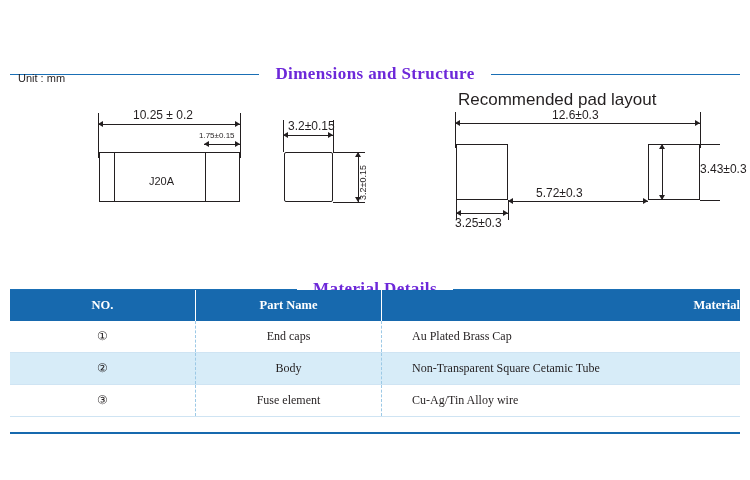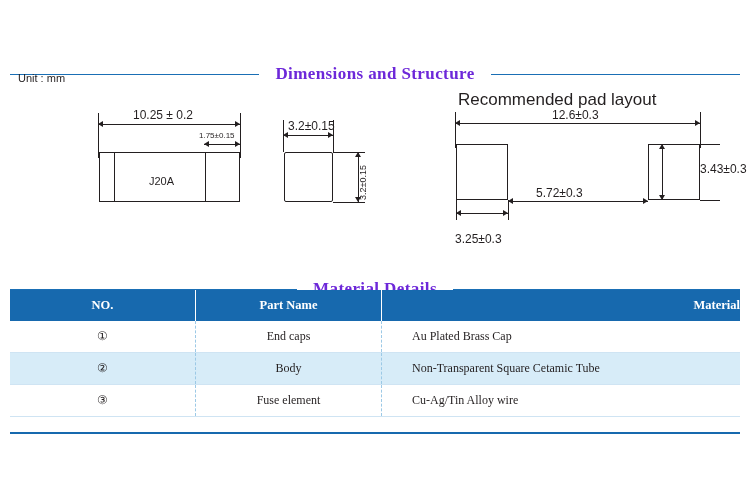--- a/index.html
+++ b/index.html
@@ -116,21 +116,21 @@
   <div class="hline" style="left:508px;top:201px;width:140px;"></div>
   <div class="ah left" style="left:508px;top:198px;"></div>
   <div class="ah right" style="left:643px;top:198px;"></div>
   <div class="lbl" style="left:536px;top:186px;">5.72±0.3</div>
 
   <div class="vline" style="left:456px;top:200px;height:20px;"></div>
   <div class="vline" style="left:508px;top:200px;height:20px;"></div>
   <div class="hline" style="left:456px;top:213px;width:52px;"></div>
   <div class="ah left" style="left:456px;top:210px;"></div>
   <div class="ah right" style="left:503px;top:210px;"></div>
-  <div class="lbl" style="left:455px;top:232px;">3.25±0.3</div>
+  <div class="lbl" style="left:455px;top:216px;">3.25±0.3</div>
 </div>
 
 <div class="section-head" style="top:279px;">
   <div class="rule"></div>
   <div class="title">Material  Details</div>
   <div class="rule"></div>
 </div>
 
 <div class="topline"></div>
 <table class="mat">

